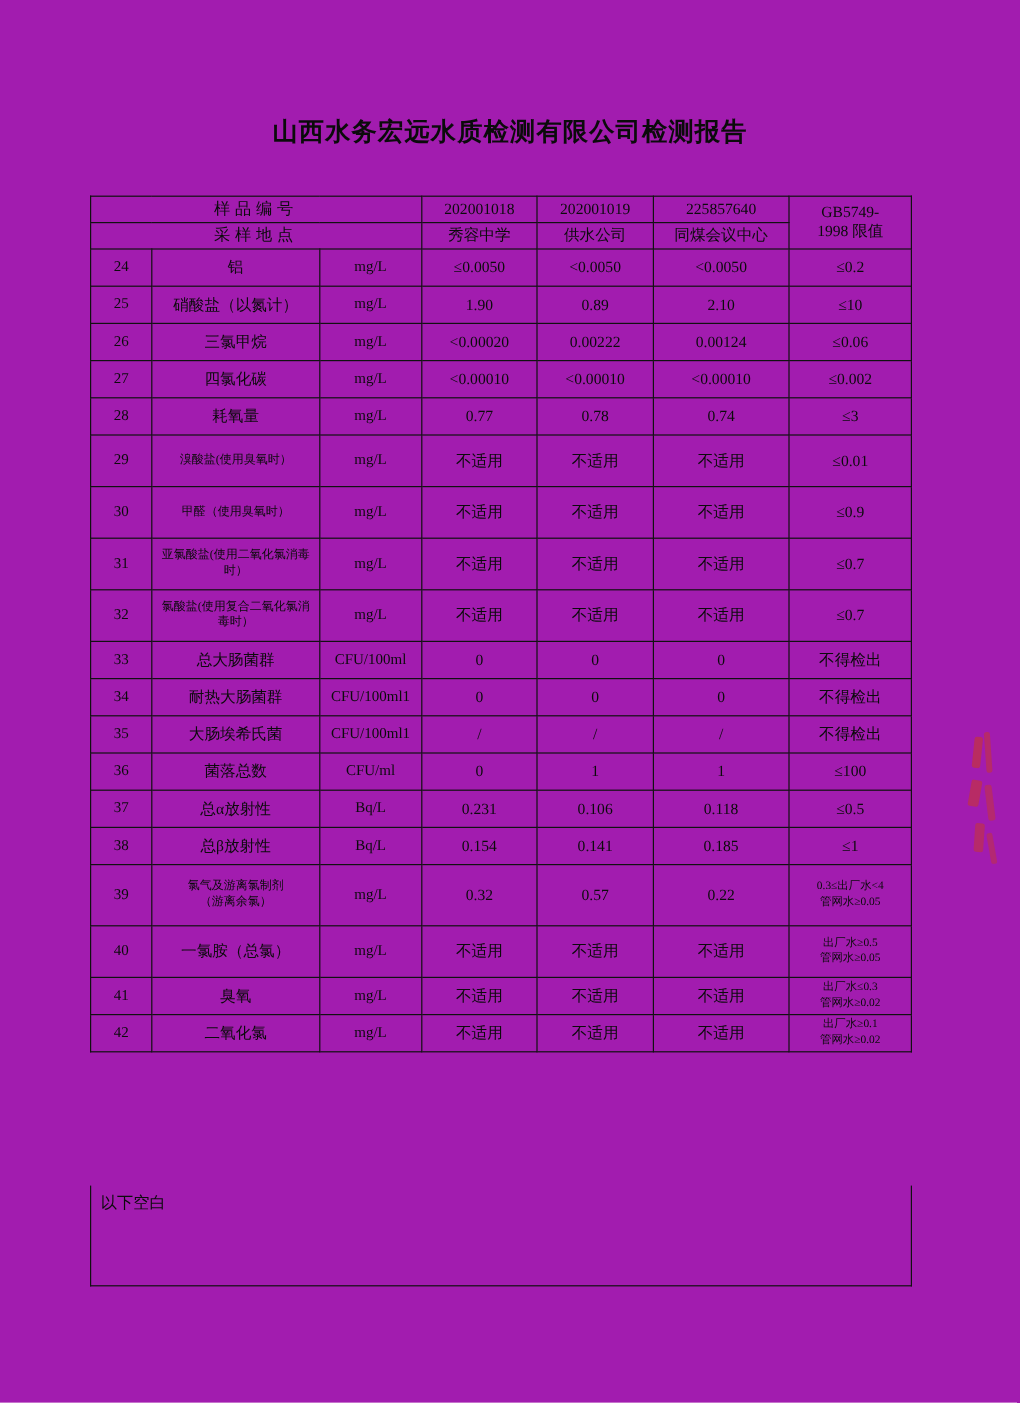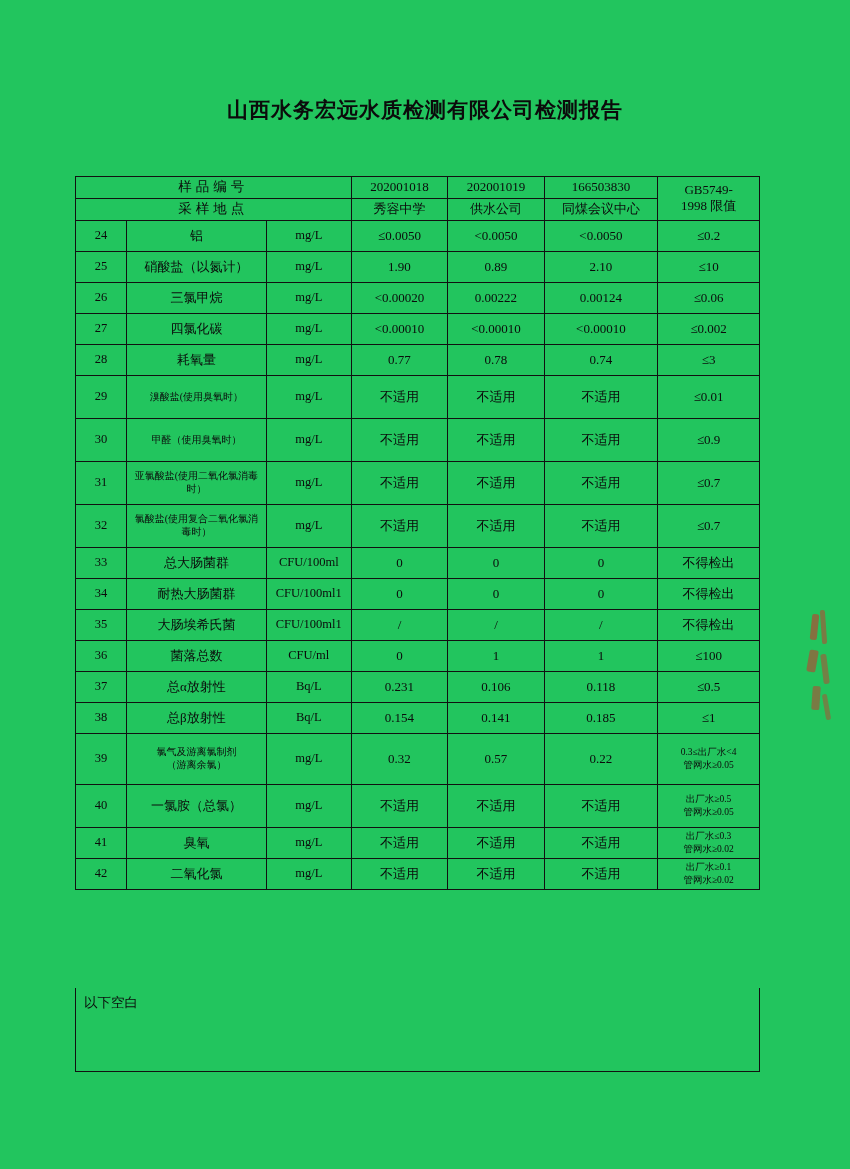--- a/index.html
+++ b/index.html
@@ -11,21 +11,21 @@
     width: 850px;
     height: 1169px;
     position: relative;
     font-family: "Liberation Serif", "DejaVu Serif", serif;
     color: #0b0b0b;
     overflow: hidden;
   }
   .page {
     position: absolute;
     inset: 0;
-    background: #22c55e;
+    background: #a21caf;
   }
   .doc-title {
     position: absolute;
     top: 96px;
     left: 0;
     width: 850px;
     text-align: center;
     font-size: 21px;
     font-weight: bold;
     letter-spacing: 1px;
@@ -38,21 +38,21 @@
     display: flex;
     justify-content: space-between;
     font-size: 14.5px;
     font-weight: bold;
   }
   .meta-left { letter-spacing: 0.5px; }
   .meta-right { letter-spacing: 0.5px; }
 
   table.report {
     position: absolute;
-    top: 176px;
+    top: 163px;
     left: 75px;
     width: 685px;
     border-collapse: collapse;
     table-layout: fixed;
     font-size: 12.5px;
   }
   table.report td, table.report th {
     border: 1px solid #111;
     padding: 2px 3px;
     text-align: center;
@@ -160,21 +160,21 @@
       <col class="c-s1">
         <col class="c-s2">
         <col class="c-s3">
         <col class="c-lim">
     </colgroup>
     <thead>
       <tr class="row-h40">
         <th colspan="3" class="hdr-label">样品编号</th>
         <th class="hdr-code">202001018</th>
         <th class="hdr-code">202001019</th>
-        <th class="hdr-code">166503830</th>
+        <th class="hdr-code">225857640</th>
         <th rowspan="2" class="hdr-limit">
           <div>GB5749-</div>
           <div>1998 限值</div>
         </th>
       </tr>
       <tr class="row-h40">
         <th colspan="3" class="hdr-label">采样地点</th>
         <th class="hdr-code">秀容中学</th>
         <th class="hdr-code">供水公司</th>
         <th class="hdr-code">同煤会议中心</th>

